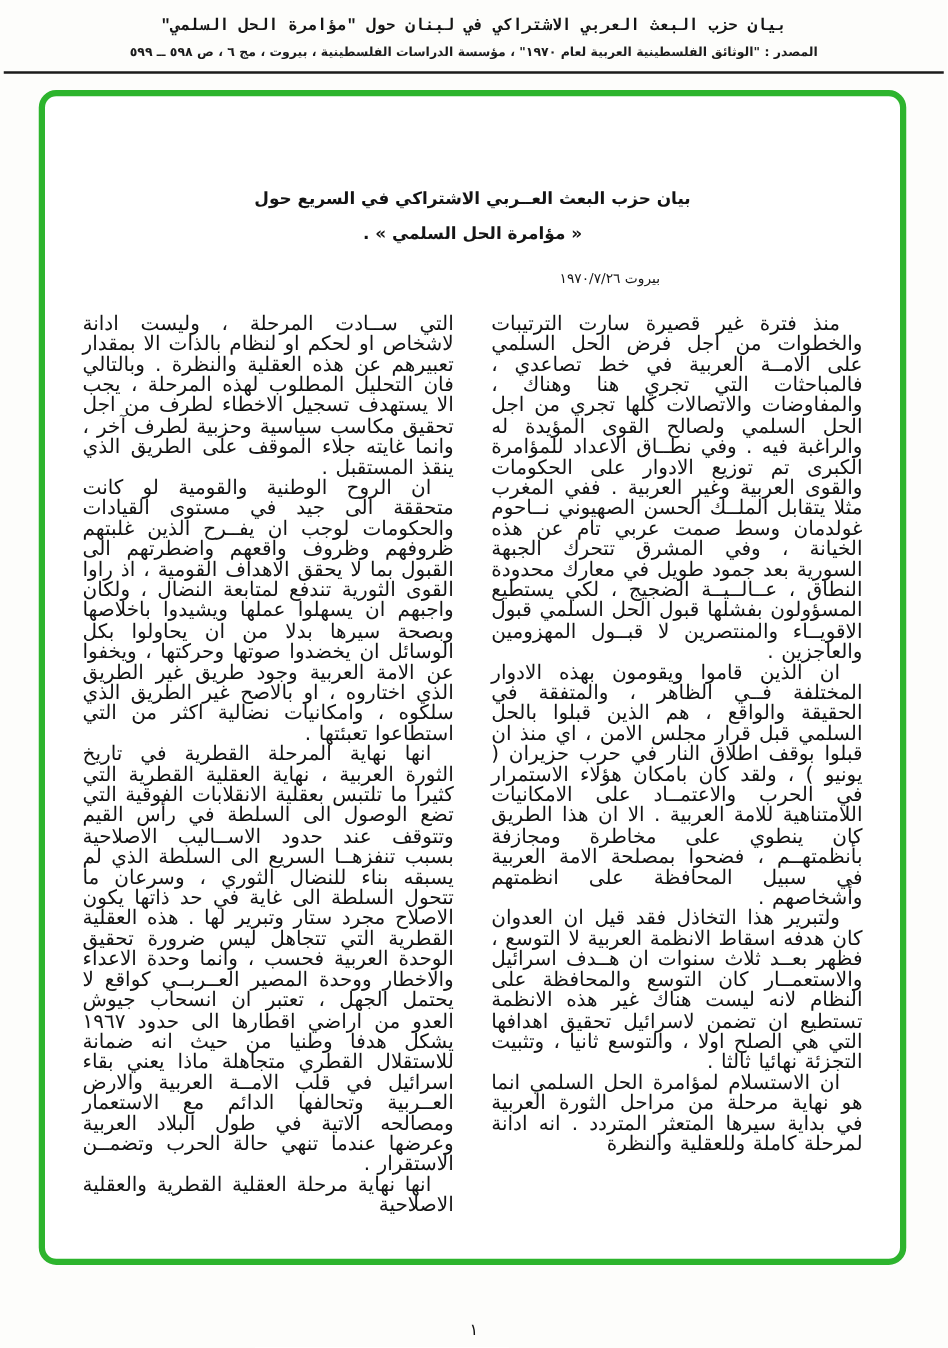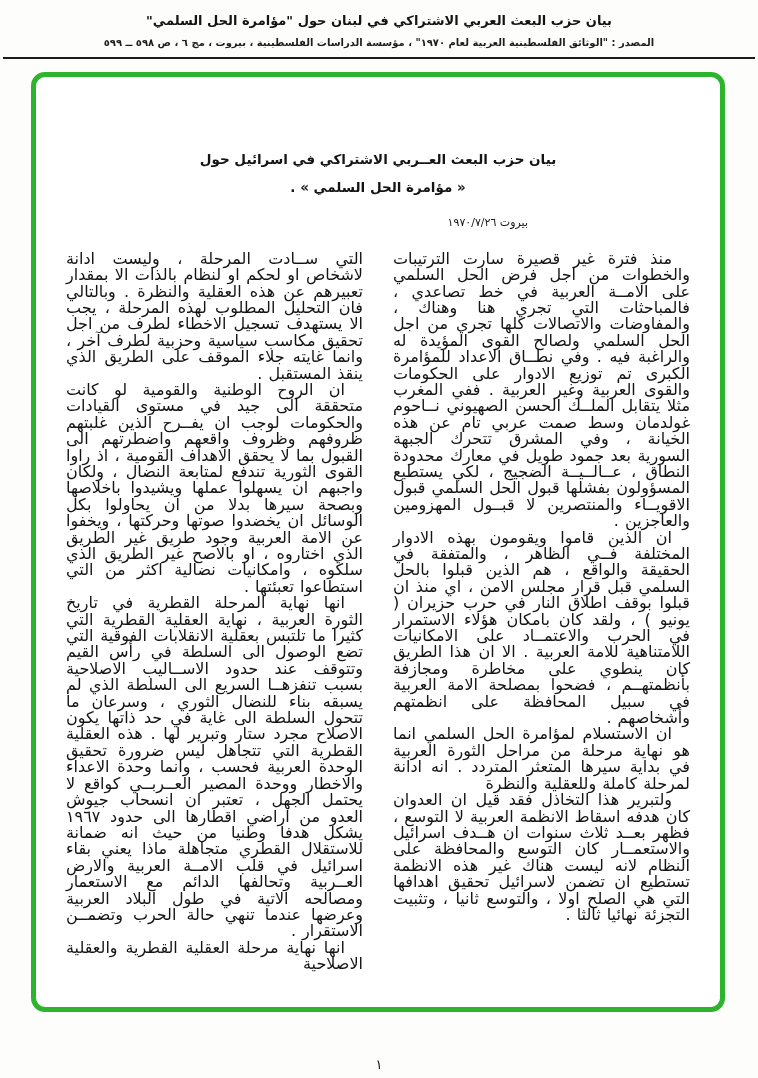--- a/index.html
+++ b/index.html
@@ -16,20 +16,21 @@
     overflow: hidden;
   }
   .top-header {
     text-align: center;
     padding-top: 13px;
   }
   .top-title {
     font-size: 13px;
     font-weight: bold;
     letter-spacing: 0.2px;
+    font-family: Liberation Mono, monospace;
   }
   .top-source {
     font-size: 10px;
     font-weight: bold;
     margin-top: 9px;
     color: #1c1c1c;
   }
   .rule {
     border: none;
     border-top: 2px solid #1b1b1b;
@@ -100,34 +101,34 @@
   <header class="top-header" dir="rtl" data-name="page-header">
     <div class="top-title" data-name="header-title">بيان حزب البعث العربي الاشتراكي في لبنان حول "مؤامرة الحل السلمي"</div>
     <div class="top-source" data-name="header-source">المصدر : "الوثائق الفلسطينية العربية لعام ١٩٧٠" ، مؤسسة الدراسات الفلسطينية ، بيروت ، مج ٦ ، ص ٥٩٨ ــ ٥٩٩</div>
   </header>
 
   <hr class="rule" data-name="header-divider">
 
   <main class="doc-frame" dir="rtl" data-name="document-frame">
 
     <h1 class="doc-title" data-name="document-title">
-      <span class="doc-title-line" data-name="document-title-line1">بيان حزب البعث العــربي الاشتراكي في اسرائيل حول</span>
+      <span class="doc-title-line" data-name="document-title-line1">بيان حزب البعث العــربي الاشتراكي في السريع حول</span>
       <span class="doc-title-line" data-name="document-title-line2">« مؤامرة الحل السلمي » .</span>
     </h1>
 
     <div class="meta-row" data-name="document-meta">
       <div class="meta-date" data-name="document-date">بيروت ١٩٧٠/٧/٢٦</div>
     </div>
 
     <div class="columns" data-name="document-columns">
       <section class="col" data-name="right-column">
           <p data-name="paragraph">منذ فترة غير قصيرة سارت الترتيبات والخطوات من اجل فرض الحل السلمي على الامــة العربية في خط تصاعدي ، فالمباحثات التي تجري هنا وهناك ، والمفاوضات والاتصالات كلها تجري من اجل الحل السلمي ولصالح القوى المؤيدة له والراغبة فيه . وفي نطــاق الاعداد للمؤامرة الكبرى تم توزيع الادوار على الحكومات والقوى العربية وغير العربية . ففي المغرب مثلا يتقابل الملــك الحسن الصهيوني نــاحوم غولدمان وسط صمت عربي تام عن هذه الخيانة ، وفي المشرق تتحرك الجبهة السورية بعد جمود طويل في معارك محدودة النطاق ، عــالــيــة الضجيج ، لكي يستطيع المسؤولون بفشلها قبول الحل السلمي قبول الاقويــاء والمنتصرين لا قبــول المهزومين والعاجزين .</p>
           <p data-name="paragraph">ان الذين قاموا ويقومون بهذه الادوار المختلفة فــي الظاهر ، والمتفقة في الحقيقة والواقع ، هم الذين قبلوا بالحل السلمي قبل قرار مجلس الامن ، اي منذ ان قبلوا بوقف اطلاق النار في حرب حزيران ( يونيو ) ، ولقد كان بامكان هؤلاء الاستمرار في الحرب والاعتمــاد على الامكانيات اللامتناهية للامة العربية . الا ان هذا الطريق كان ينطوي على مخاطرة ومجازفة بأنظمتهــم ، فضحوا بمصلحة الامة العربية في سبيل المحافظة على انظمتهم وأشخاصهم .</p>
+          <p data-name="paragraph">ولتبرير هذا التخاذل فقد قيل ان العدوان كان هدفه اسقاط الانظمة العربية لا التوسع ، فظهر بعــد ثلاث سنوات ان هــدف اسرائيل والاستعمــار كان التوسع والمحافظة على النظام لانه ليست هناك غير هذه الانظمة تستطيع ان تضمن لاسرائيل تحقيق اهدافها التي هي الصلح اولا ، والتوسع ثانيا ، وتثبيت التجزئة نهائيا ثالثا .</p>
           <p data-name="paragraph">ان الاستسلام لمؤامرة الحل السلمي انما هو نهاية مرحلة من مراحل الثورة العربية في بداية سيرها المتعثر المتردد . انه ادانة لمرحلة كاملة وللعقلية والنظرة</p>
-          <p data-name="paragraph">ولتبرير هذا التخاذل فقد قيل ان العدوان كان هدفه اسقاط الانظمة العربية لا التوسع ، فظهر بعــد ثلاث سنوات ان هــدف اسرائيل والاستعمــار كان التوسع والمحافظة على النظام لانه ليست هناك غير هذه الانظمة تستطيع ان تضمن لاسرائيل تحقيق اهدافها التي هي الصلح اولا ، والتوسع ثانيا ، وتثبيت التجزئة نهائيا ثالثا .</p>
         </section>
       <section class="col" data-name="left-column">
           <p data-name="paragraph">التي ســادت المرحلة ، وليست ادانة لاشخاص او لحكم او لنظام بالذات الا بمقدار تعبيرهم عن هذه العقلية والنظرة . وبالتالي فان التحليل المطلوب لهذه المرحلة ، يجب الا يستهدف تسجيل الاخطاء لطرف من اجل تحقيق مكاسب سياسية وحزبية لطرف آخر ، وانما غايته جلاء الموقف على الطريق الذي ينقذ المستقبل .</p>
           <p data-name="paragraph">ان الروح الوطنية والقومية لو كانت متحققة الى جيد في مستوى القيادات والحكومات لوجب ان يفــرح الذين غلبتهم ظروفهم وظروف واقعهم واضطرتهم الى القبول بما لا يحقق الاهداف القومية ، اذ راوا القوى الثورية تندفع لمتابعة النضال ، ولكان واجبهم ان يسهلوا عملها ويشيدوا باخلاصها وبصحة سيرها بدلا من ان يحاولوا بكل الوسائل ان يخضدوا صوتها وحركتها ، ويخفوا عن الامة العربية وجود طريق غير الطريق الذي اختاروه ، او بالاصح غير الطريق الذي سلكوه ، وامكانيات نضالية اكثر من التي استطاعوا تعبئتها .</p>
           <p data-name="paragraph">انها نهاية المرحلة القطرية في تاريخ الثورة العربية ، نهاية العقلية القطرية التي كثيرا ما تلتبس بعقلية الانقلابات الفوقية التي تضع الوصول الى السلطة في رأس القيم وتتوقف عند حدود الاســاليب الاصلاحية بسبب تنفزهــا السريع الى السلطة الذي لم يسبقه بناء للنضال الثوري ، وسرعان ما تتحول السلطة الى غاية في حد ذاتها يكون الاصلاح مجرد ستار وتبرير لها . هذه العقلية القطرية التي تتجاهل ليس ضرورة تحقيق الوحدة العربية فحسب ، وانما وحدة الاعداء والاخطار ووحدة المصير العــربــي كواقع لا يحتمل الجهل ، تعتبر ان انسحاب جيوش العدو من اراضي اقطارها الى حدود ١٩٦٧ يشكل هدفا وطنيا من حيث انه ضمانة للاستقلال القطري متجاهلة ماذا يعني بقاء اسرائيل في قلب الامــة العربية والارض العــربية وتحالفها الدائم مع الاستعمار ومصالحه الاتية في طول البلاد العربية وعرضها عندما تنهي حالة الحرب وتضمــن الاستقرار .</p>
           <p data-name="paragraph">انها نهاية مرحلة العقلية القطرية والعقلية الاصلاحية</p>
         </section>
     </div>
 
   </main>

